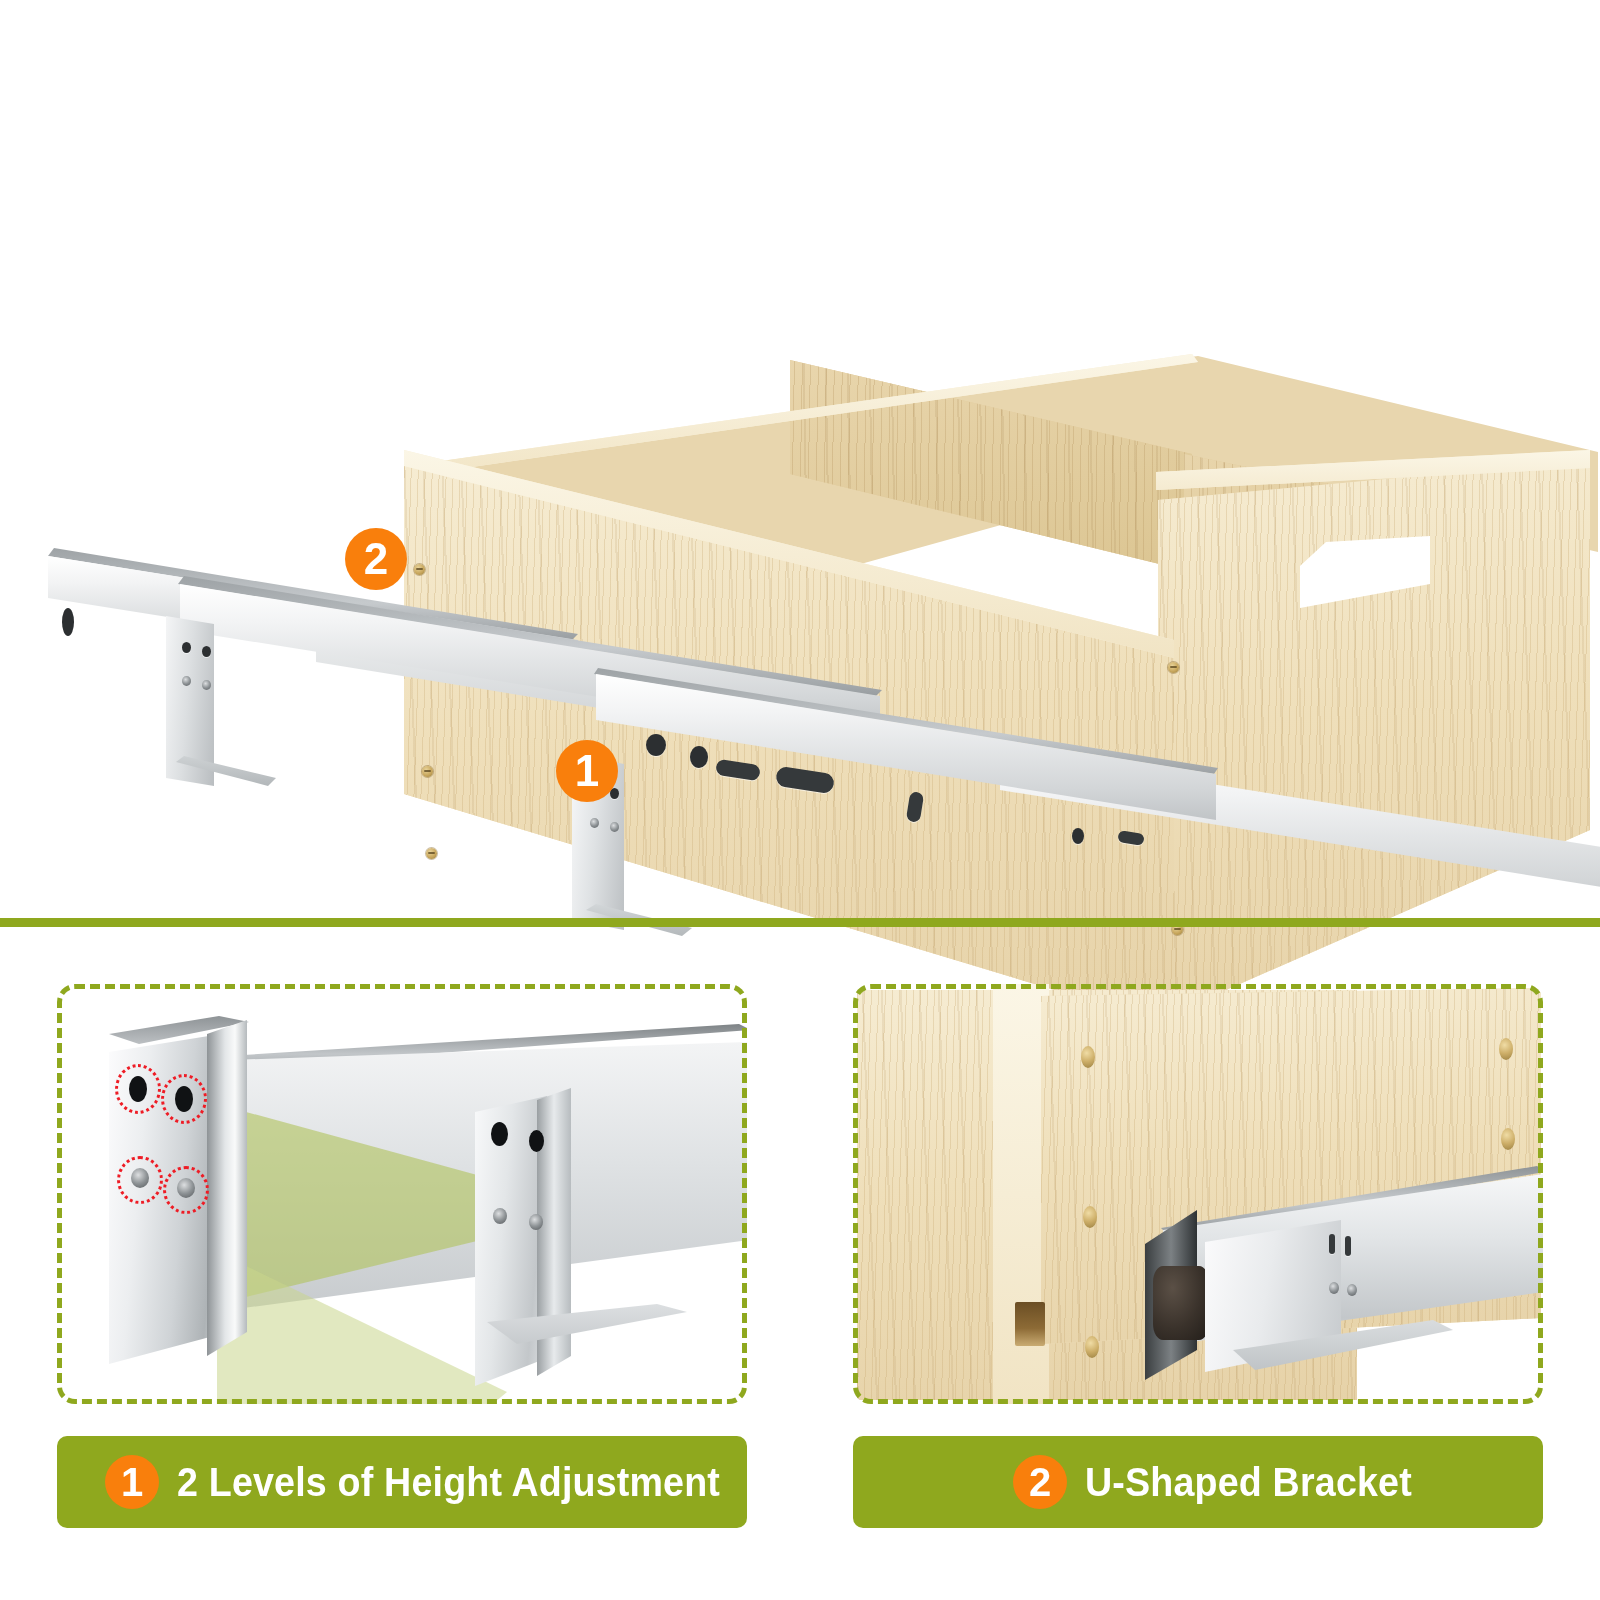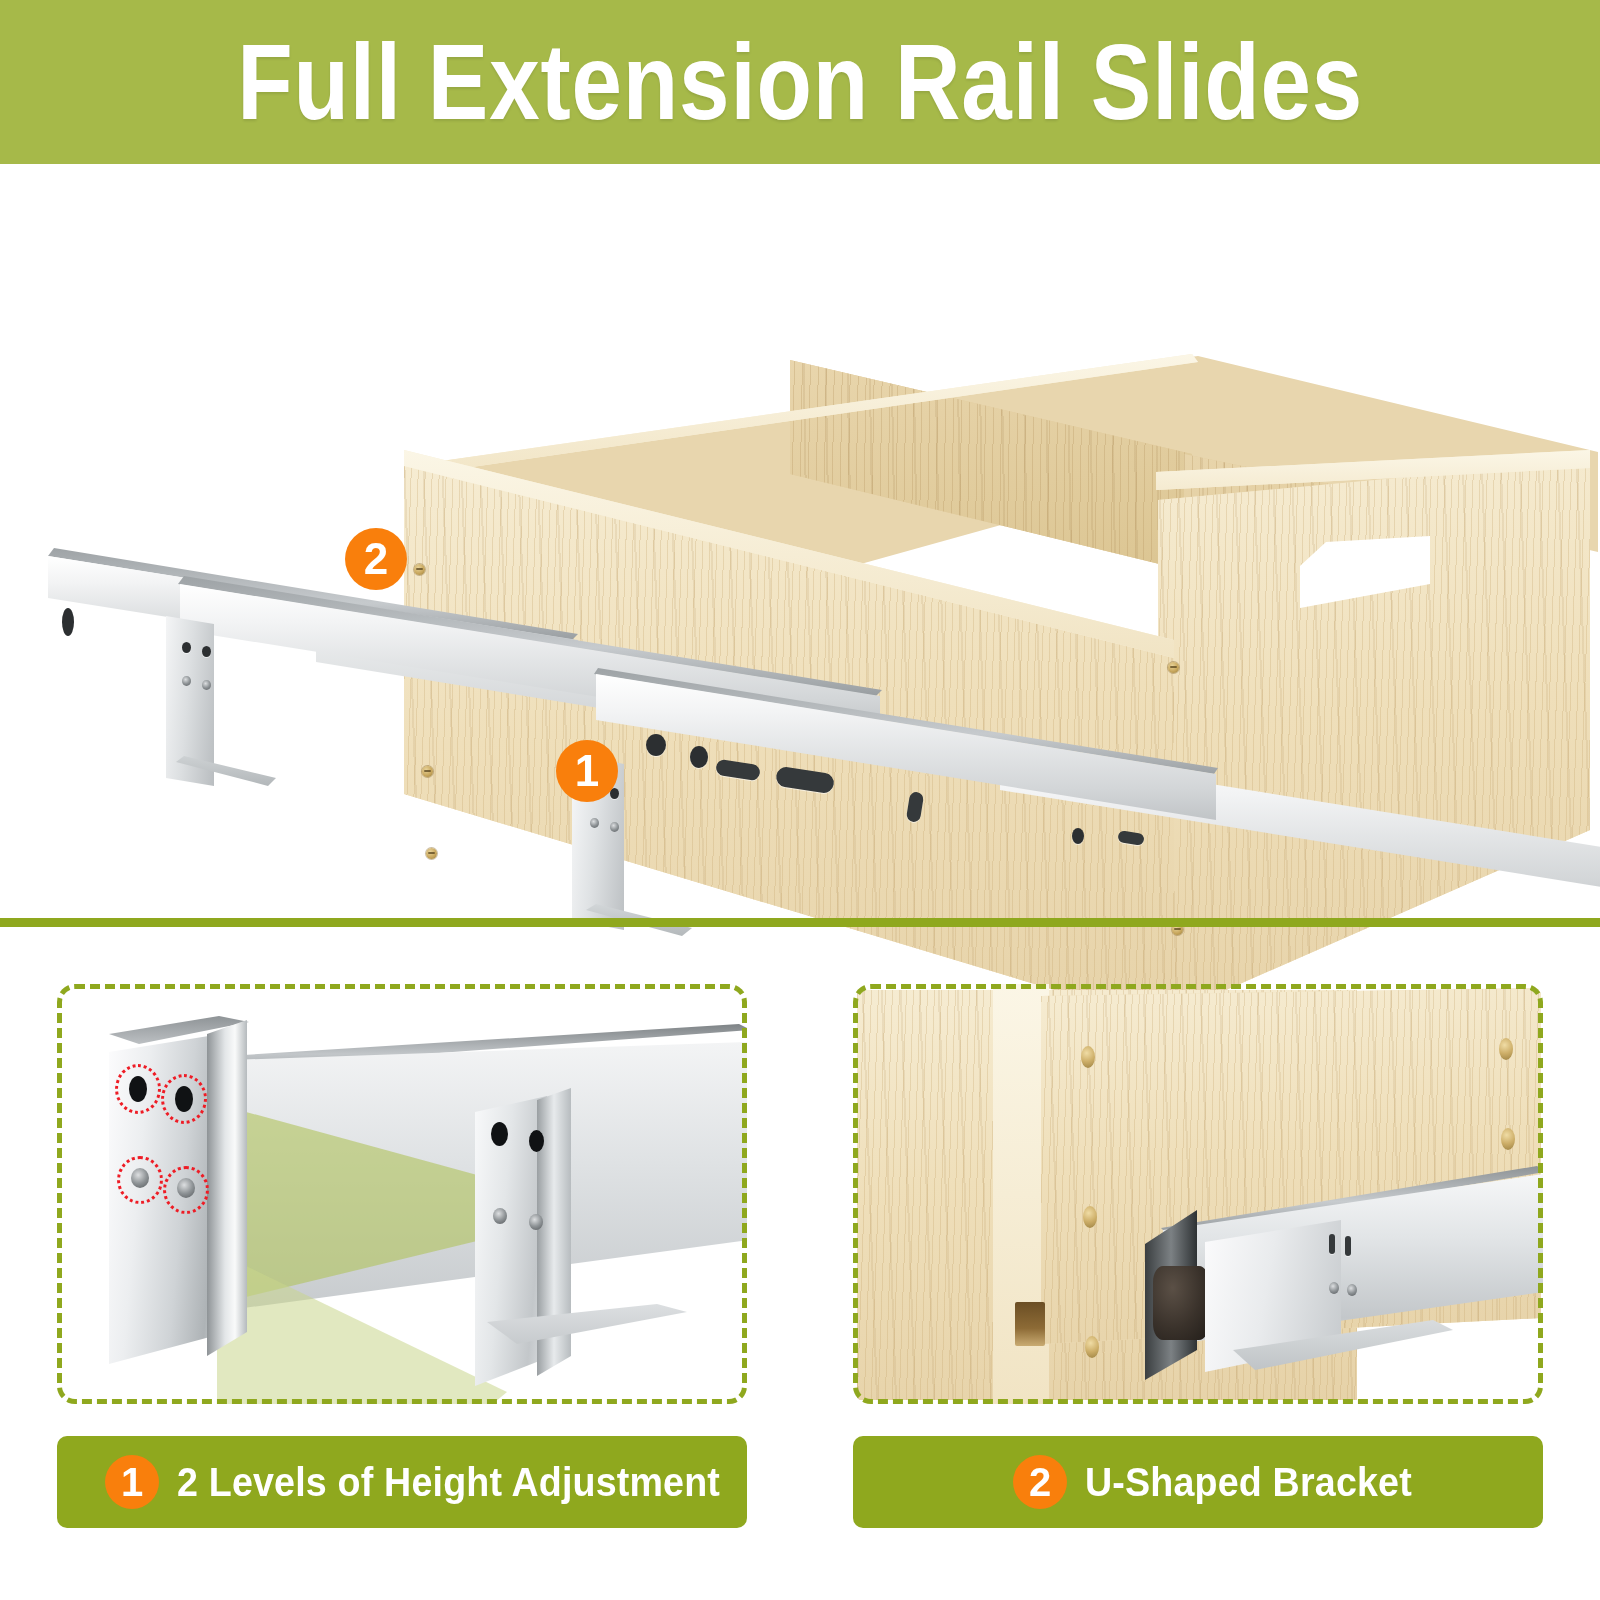--- a/index.html
+++ b/index.html
@@ -372,23 +372,20 @@
   .rp-screw {
     position:absolute; width:14px; height:22px; border-radius:50%;
     background: radial-gradient(circle at 40% 32%, #f0dca5 0%, #cdae68 50%, #9b8041 100%);
   }
 </style>
 </head>
 <body>
 
 <div id="page">
 
-  <div class="header-bar">
-    <div class="header-title">Full Extension Rail Slides</div>
-  </div>
 
   <div class="hero">
 
     <div id="drawer-back" class="wood-inner"></div>
     <div id="drawer-inner-left" class="wood-inner"></div>
     <div id="drawer-inner-back" class="wood-dark"></div>
     <div id="drawer-inner-right" class="wood-dark"></div>
     <div id="drawer-rim-back" class="wood-edge"></div>
     <div id="drawer-right" class="wood"></div>
     <div id="drawer-front" class="wood"></div>

